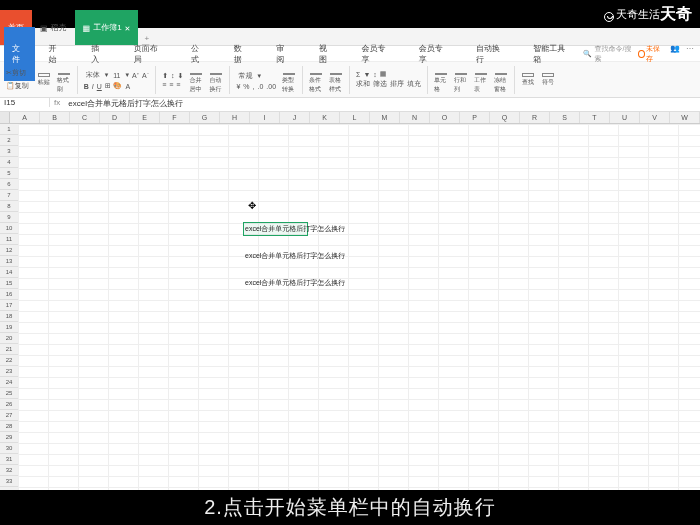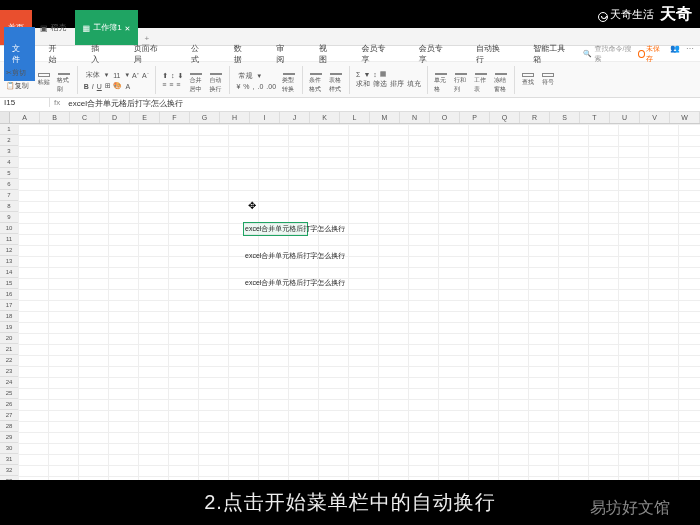--- a/index.html
+++ b/index.html
@@ -1,21 +1,21 @@
 <!DOCTYPE html>
 <html><head>
 <meta charset="utf-8">
 <style>
 *{margin:0;padding:0;box-sizing:border-box;font-family:"Microsoft YaHei",Arial,sans-serif}
 body{background:#fff;width:700px;height:525px;overflow:hidden;position:relative}
 .topbar{height:28px;background:#000;display:flex;align-items:center;justify-content:flex-end;padding:0 8px}
 .brand{color:#fff;font-size:11px;display:flex;align-items:flex-end;gap:2px}
 .brand-logo{width:10px;height:10px;border:1.5px solid #fff;border-radius:50%;position:relative}
 .brand-logo::after{content:"";position:absolute;left:2px;top:3px;width:4px;height:2px;border:1px solid #fff;border-top:none;border-radius:0 0 4px 4px}
-.brand-big{color:#fff;font-size:16px;font-weight:bold;margin-left:6px}
+.brand-big{color:#fff;font-size:16px;font-weight:bold;}
 .tabs{height:18px;background:#f4f4f4;display:flex;align-items:flex-end;font-size:8px;border-bottom:1px solid #ddd}
 .tab{padding:12px 8px;display:flex;align-items:flex-end;gap:3px;color:#555}
 .tab.red{background:#e94f2e;color:#fff}
 .tab.green{background:#1fa463;color:#fff}
 .tab-close{font-size:7px}
 .tab-add{padding:2px 6px;color:#888}
 .menubar{height:16px;display:flex;align-items:center;font-size:8px;color:#444;gap:0;background:#fff;border-bottom:1px solid #eee;padding-left:4px}
 .menu-file{background:#2e7bd6;color:#fff;padding:16px 8px}
 .menu-item{padding:1px 14px}
 .menu-right{margin-left:auto;display:flex;gap:6px;padding-right:6px;color:#888}
@@ -38,21 +38,21 @@
 .gridbody{display:flex;height:368px}
 .rowheads{width:18px;background:#f0f0f0;font-size:6px;color:#555}
 .rowhead{height:11px;border-bottom:1px solid #ddd;text-align:center;line-height:11px}
 .cells{position:relative;flex:1}
 .gridlines{position:absolute;inset:0;background-image:linear-gradient(#eee 1px,transparent 1px),linear-gradient(90deg,#eee 1px,transparent 1px);background-size:30px 11px}
 .celltext{position:absolute;font-size:7px;color:#222;white-space:nowrap;line-height:11px}
 .sel{position:absolute;border:1px solid #1fa463;background:rgba(31,164,99,0.08)}
 .cursor-cross{position:absolute;font-size:10px;color:#000}
 .sheettabs{height:14px;background:#f4f4f4;border-top:1px solid #ddd;display:flex;align-items:center;font-size:7px;padding-left:20px;gap:6px;color:#666}
 .sheet{padding:1px 8px}
-.caption{position:absolute;left:0;right:0;bottom:0;height:45px;background:#000;display:flex;align-items:center;justify-content:center}
+.caption{position:absolute;left:0;right:0;bottom:0;height:35px;background:#000;display:flex;align-items:center;justify-content:center}
 .caption-text{color:#eee;font-size:20px;letter-spacing:1px}
 .watermark{position:absolute;right:30px;bottom:6px;color:#888;font-size:16px}
 .saveinfo{color:#f60;font-size:7px;display:flex;align-items:center;gap:1px}
 .saveinfo::before{content:"";width:6px;height:6px;border:1px solid #f60;border-radius:50%}
 </style>
 </head>
 <body>
 
 <div class="topbar">
   <div class="brand">
@@ -309,14 +309,13 @@
   </div>
 </div>
 
 <div class="sheettabs">
   <span class="sheet">Sheet1</span>
   <span>+</span>
 </div>
 
 <div class="caption">
   <div class="caption-text">2.点击开始菜单栏中的自动换行</div>
-  <div class="watermark">易坊好文馆</div>
 </div>
 
 </body></html>

